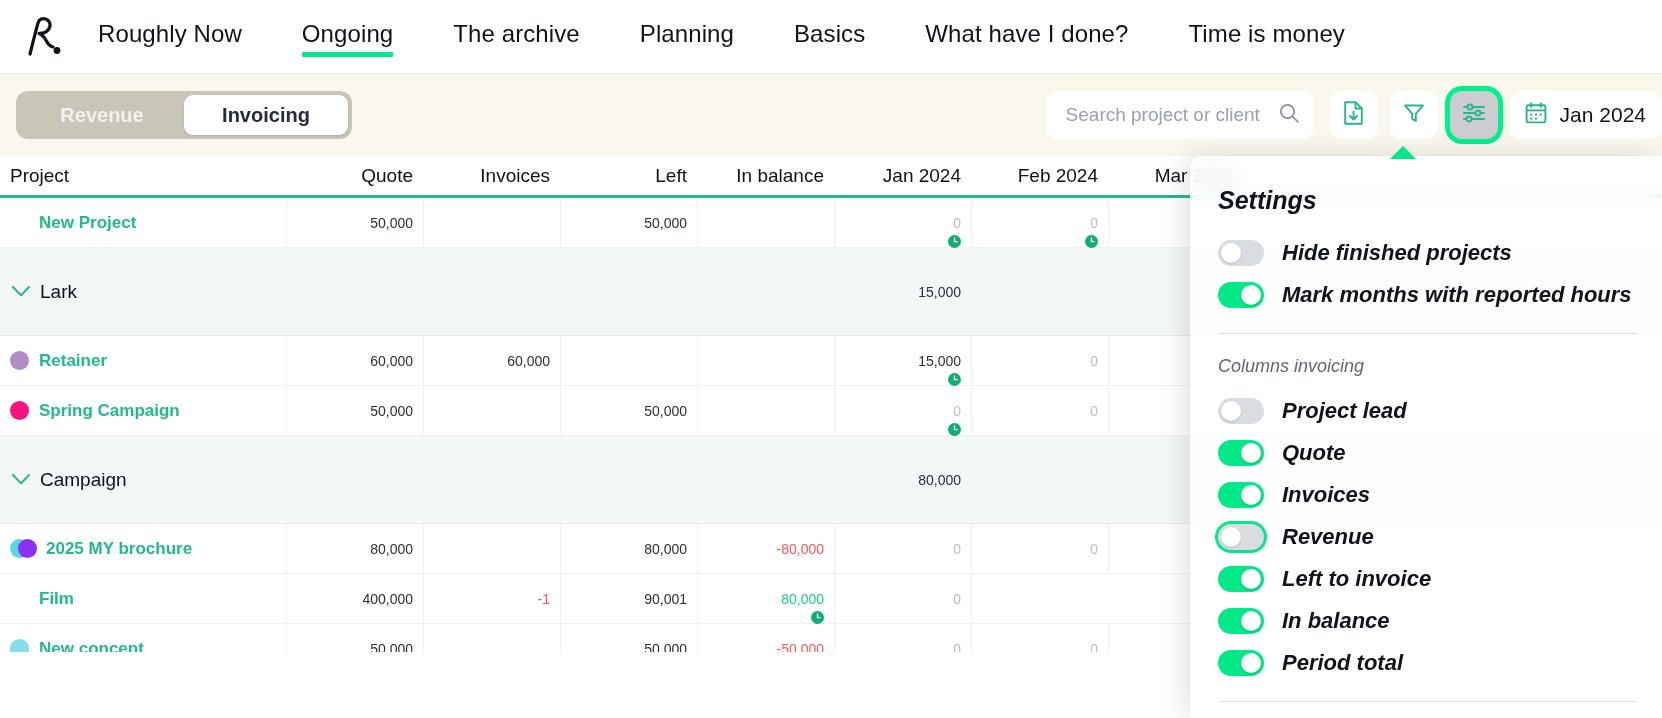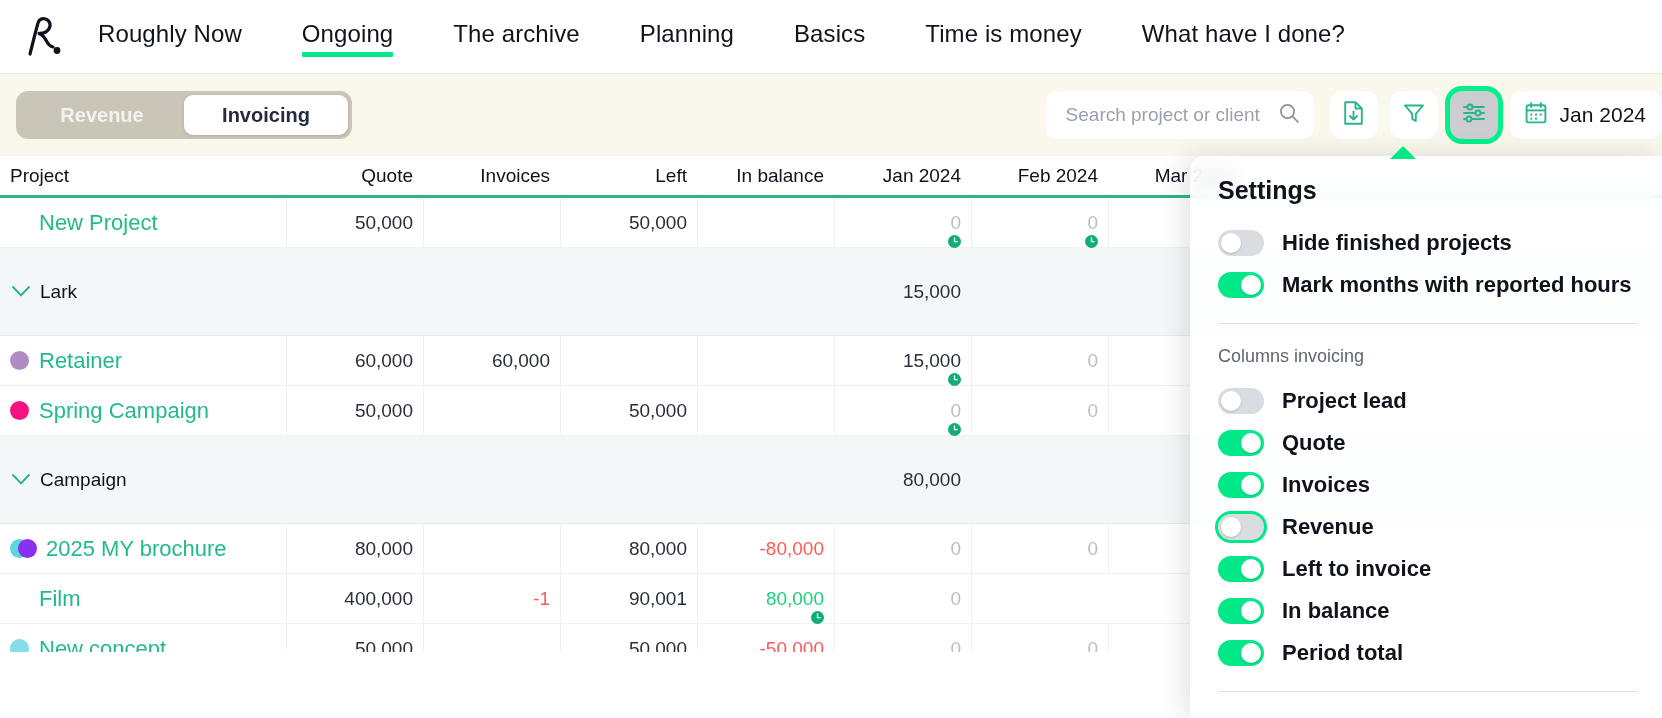--- a/index.html
+++ b/index.html
@@ -149,52 +149,53 @@
   }
   .c.num { justify-content:flex-end; }
   .c.sep { border-left:1px solid #eef0f1; }
   .c-project { width: 286px; padding-left: 10px; }
   .c-quote   { width: 137px; }
   .c-invoices{ width: 137px; }
   .c-left    { width: 137px; }
   .c-balance { width: 137px; }
   .c-month   { width: 137px; }
   .thead .c.num { justify-content:flex-end; }
-  .proj-name { color:#22bb86; font-weight:400; font-size:22px; }
+  .proj-name { color:#22bb86; font-weight:700; font-size:17px; }
   .group-name { color:#10121c; font-size:19px; }
   .dot { width:19px; height:19px; border-radius:50%; flex:none; margin-right: 10px; }
   .dot-stack { position:relative; width:30px; height:19px; flex:none; margin-right:6px; }
   .dot-stack .d1 { position:absolute; left:0; top:0; width:19px;height:19px;border-radius:50%; background:#5ad6e0; }
   .dot-stack .d2 { position:absolute; left:8px; top:0; width:19px;height:19px;border-radius:50%; background:#8b2ff0; }
   .chev {
     width:22px; height:22px; flex:none; margin-right:8px;
     display:flex; align-items:center; justify-content:center;
   }
-  .val { font-size:19px; color:#2b2f3a; }
+  .val { font-size:14px; color:#2b2f3a; }
   .val.zero { color:#b9bec6; }
   .val.neg { color:#fb5a5a; }
   .val.pos { color:#1fd07c; }
   .clock {
     position:absolute; right:10px; bottom:3px;
     width:13px; height:13px;
   }
   .spacer-row { height:50px; border-bottom:1px solid #eef0f1; display:flex; }
 
   
   .settings-panel {
     position:absolute;
     left: 1190px; top: 156px;
     width: 472px; height: 562px;
     background: rgba(255,255,255,0.80);
     backdrop-filter: blur(9px);
     -webkit-backdrop-filter: blur(9px);
     border-top-left-radius: 14px;
     box-shadow: -5px 0 26px rgba(22,30,40,0.13);
-    padding: 20px 0 0 28px;
+    padding: 30px 0 0 28px;
     z-index: 50;
+    font-style: italic;
   }
   .settings-title {
     font-size: 25px; font-weight:700; color:#10121c;
     margin-bottom: 18px;
   }
   .sec-title {
     font-size: 18px; color:#606770; margin: 22px 0 14px 0;
   }
   .divider { height:1px; background:#dfe2e4; width: 420px; margin: 18px 0 0 0; }
   .toggle-row {
@@ -227,22 +228,22 @@
         <path d="M7 38 C10 26 13 14 15 7 C16 3.4 19 2 22.5 3 C27 4.3 28.5 9.5 25.5 13.5 C23.3 16.4 19.5 17.6 16 17.4 C19 18.6 21.5 21 23.2 24.5 C24.8 27.8 27 30.5 30 31" stroke="#10121c" stroke-width="3.2" stroke-linecap="round" stroke-linejoin="round" fill="none"></path>
         <circle cx="34" cy="34.5" r="3.4" fill="#10121c"></circle>
       </svg>
     </div>
     <div class="navlinks">
       <div class="navlink"><span>Roughly Now</span></div>
       <div class="navlink active"><span>Ongoing</span></div>
       <div class="navlink"><span>The archive</span></div>
       <div class="navlink"><span>Planning</span></div>
       <div class="navlink"><span>Basics</span></div>
+      <div class="navlink"><span>What have I done?</span></div>
       <div class="navlink"><span>Time is money</span></div>
-      <div class="navlink"><span>What have I done?</span></div>
     </div>
   </div>
 
   <div class="toolbar">
     <div class="segmented">
       <div class="seg-btn">
           <span>Revenue</span>
         </div>
       <div class="seg-btn selected">
           <span>Invoicing</span>

